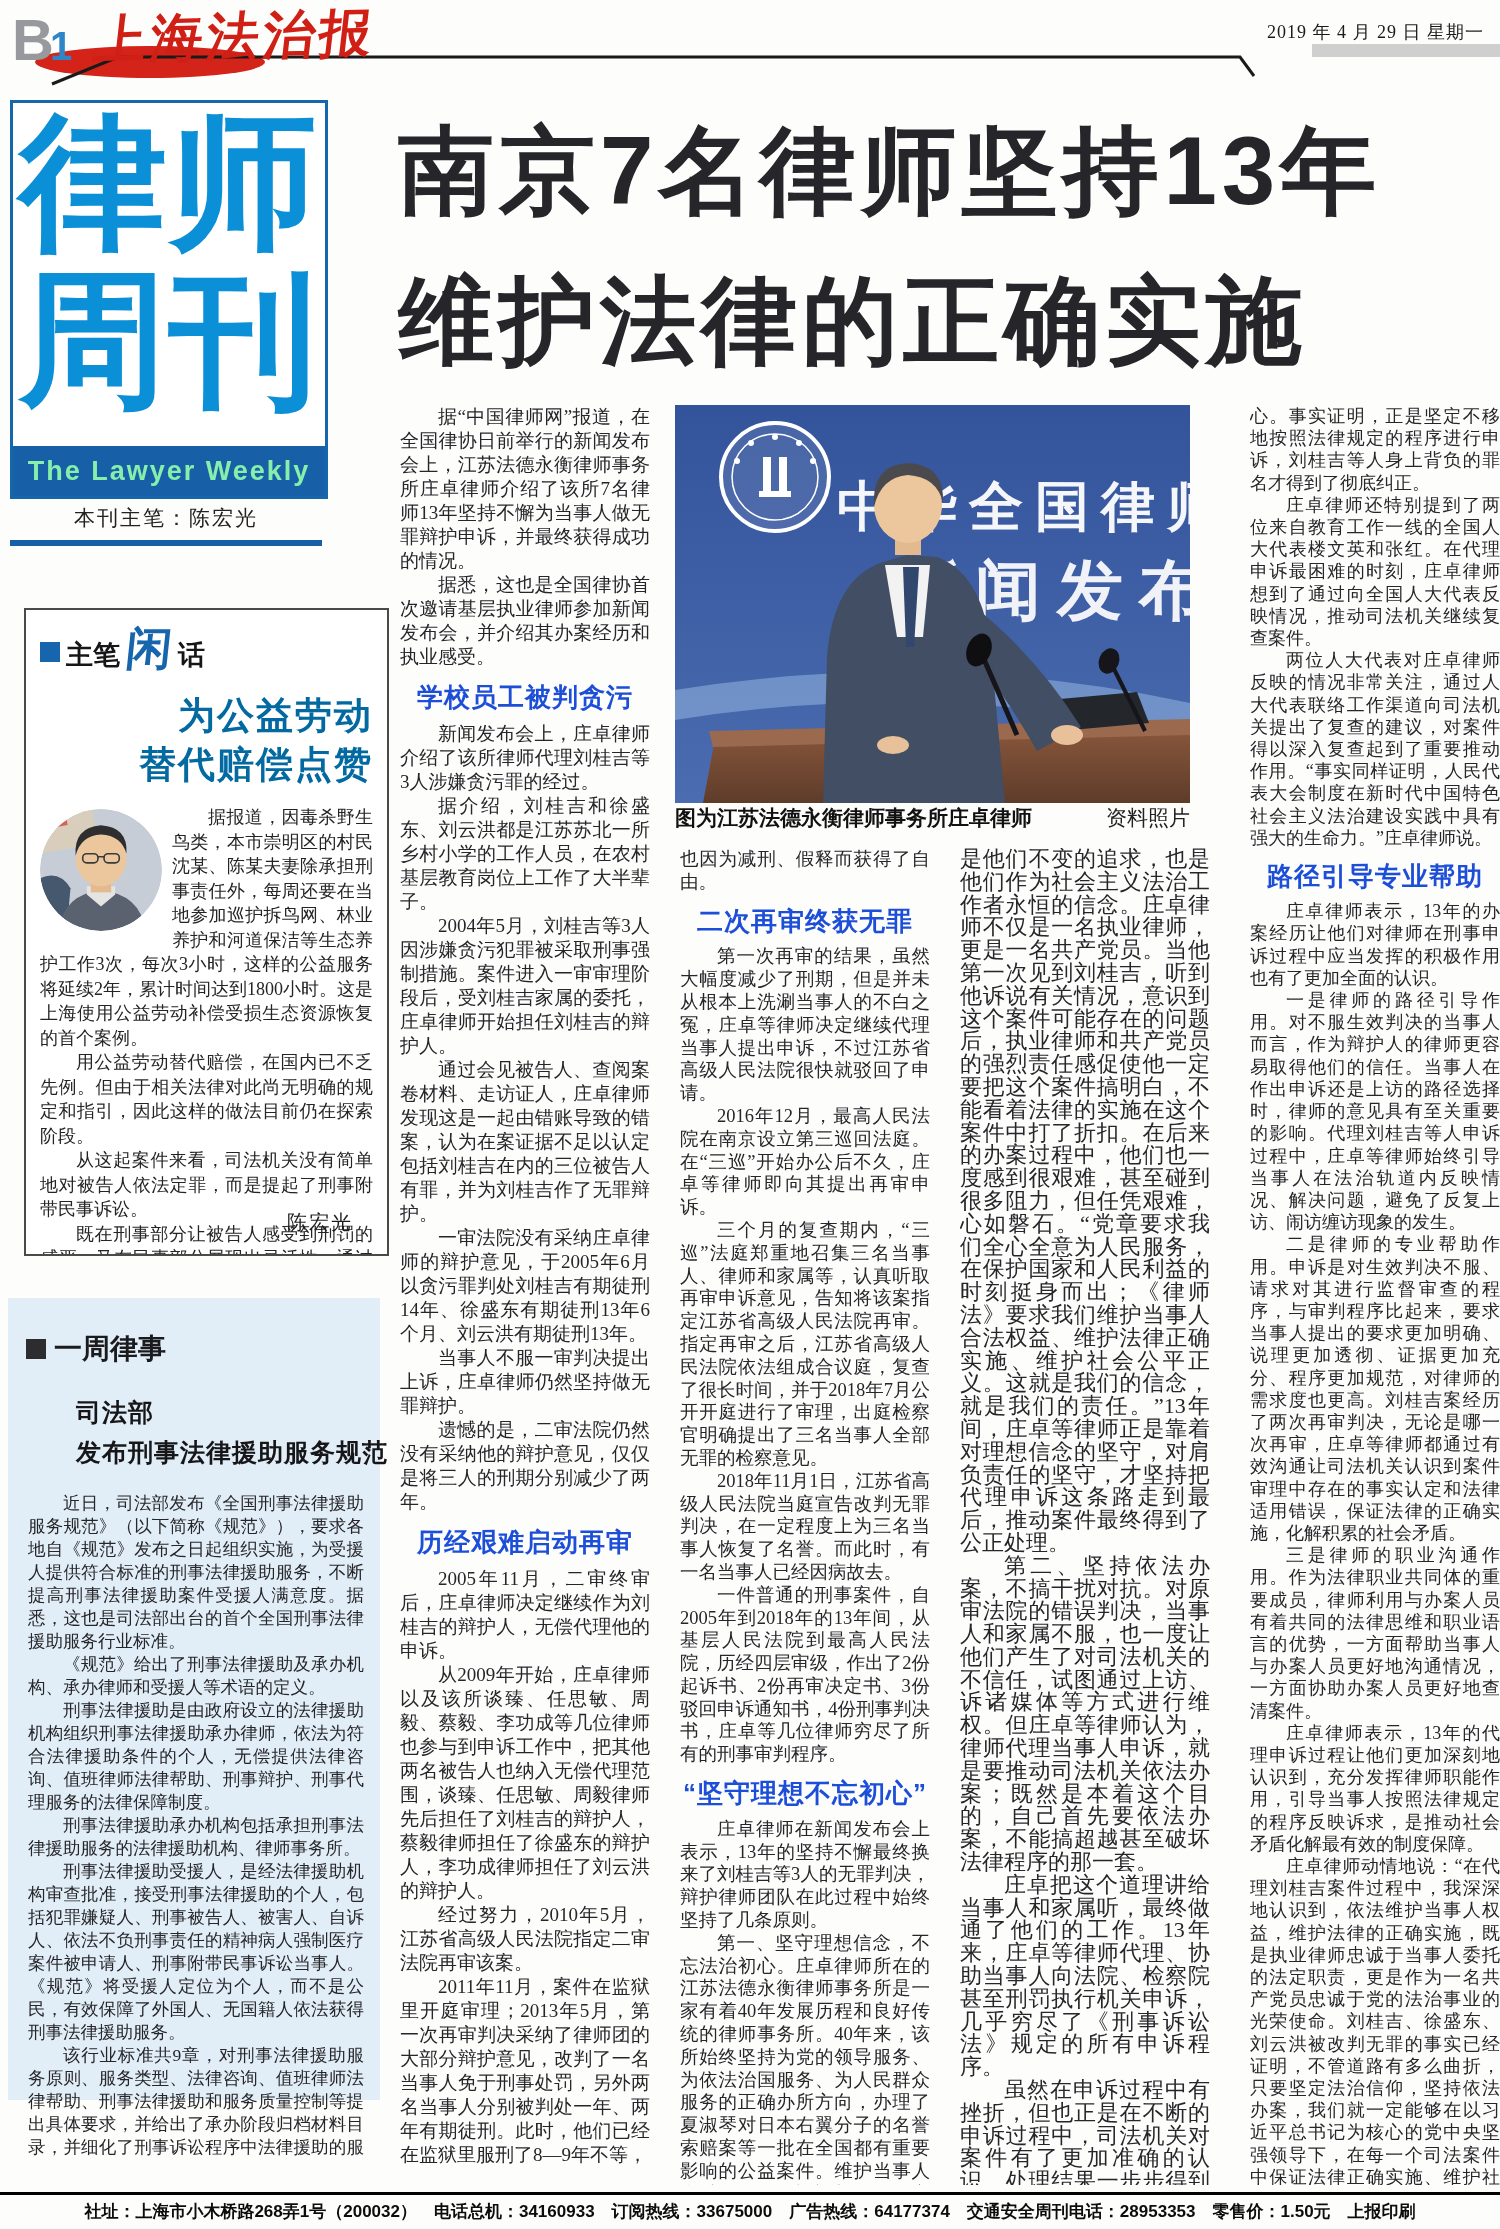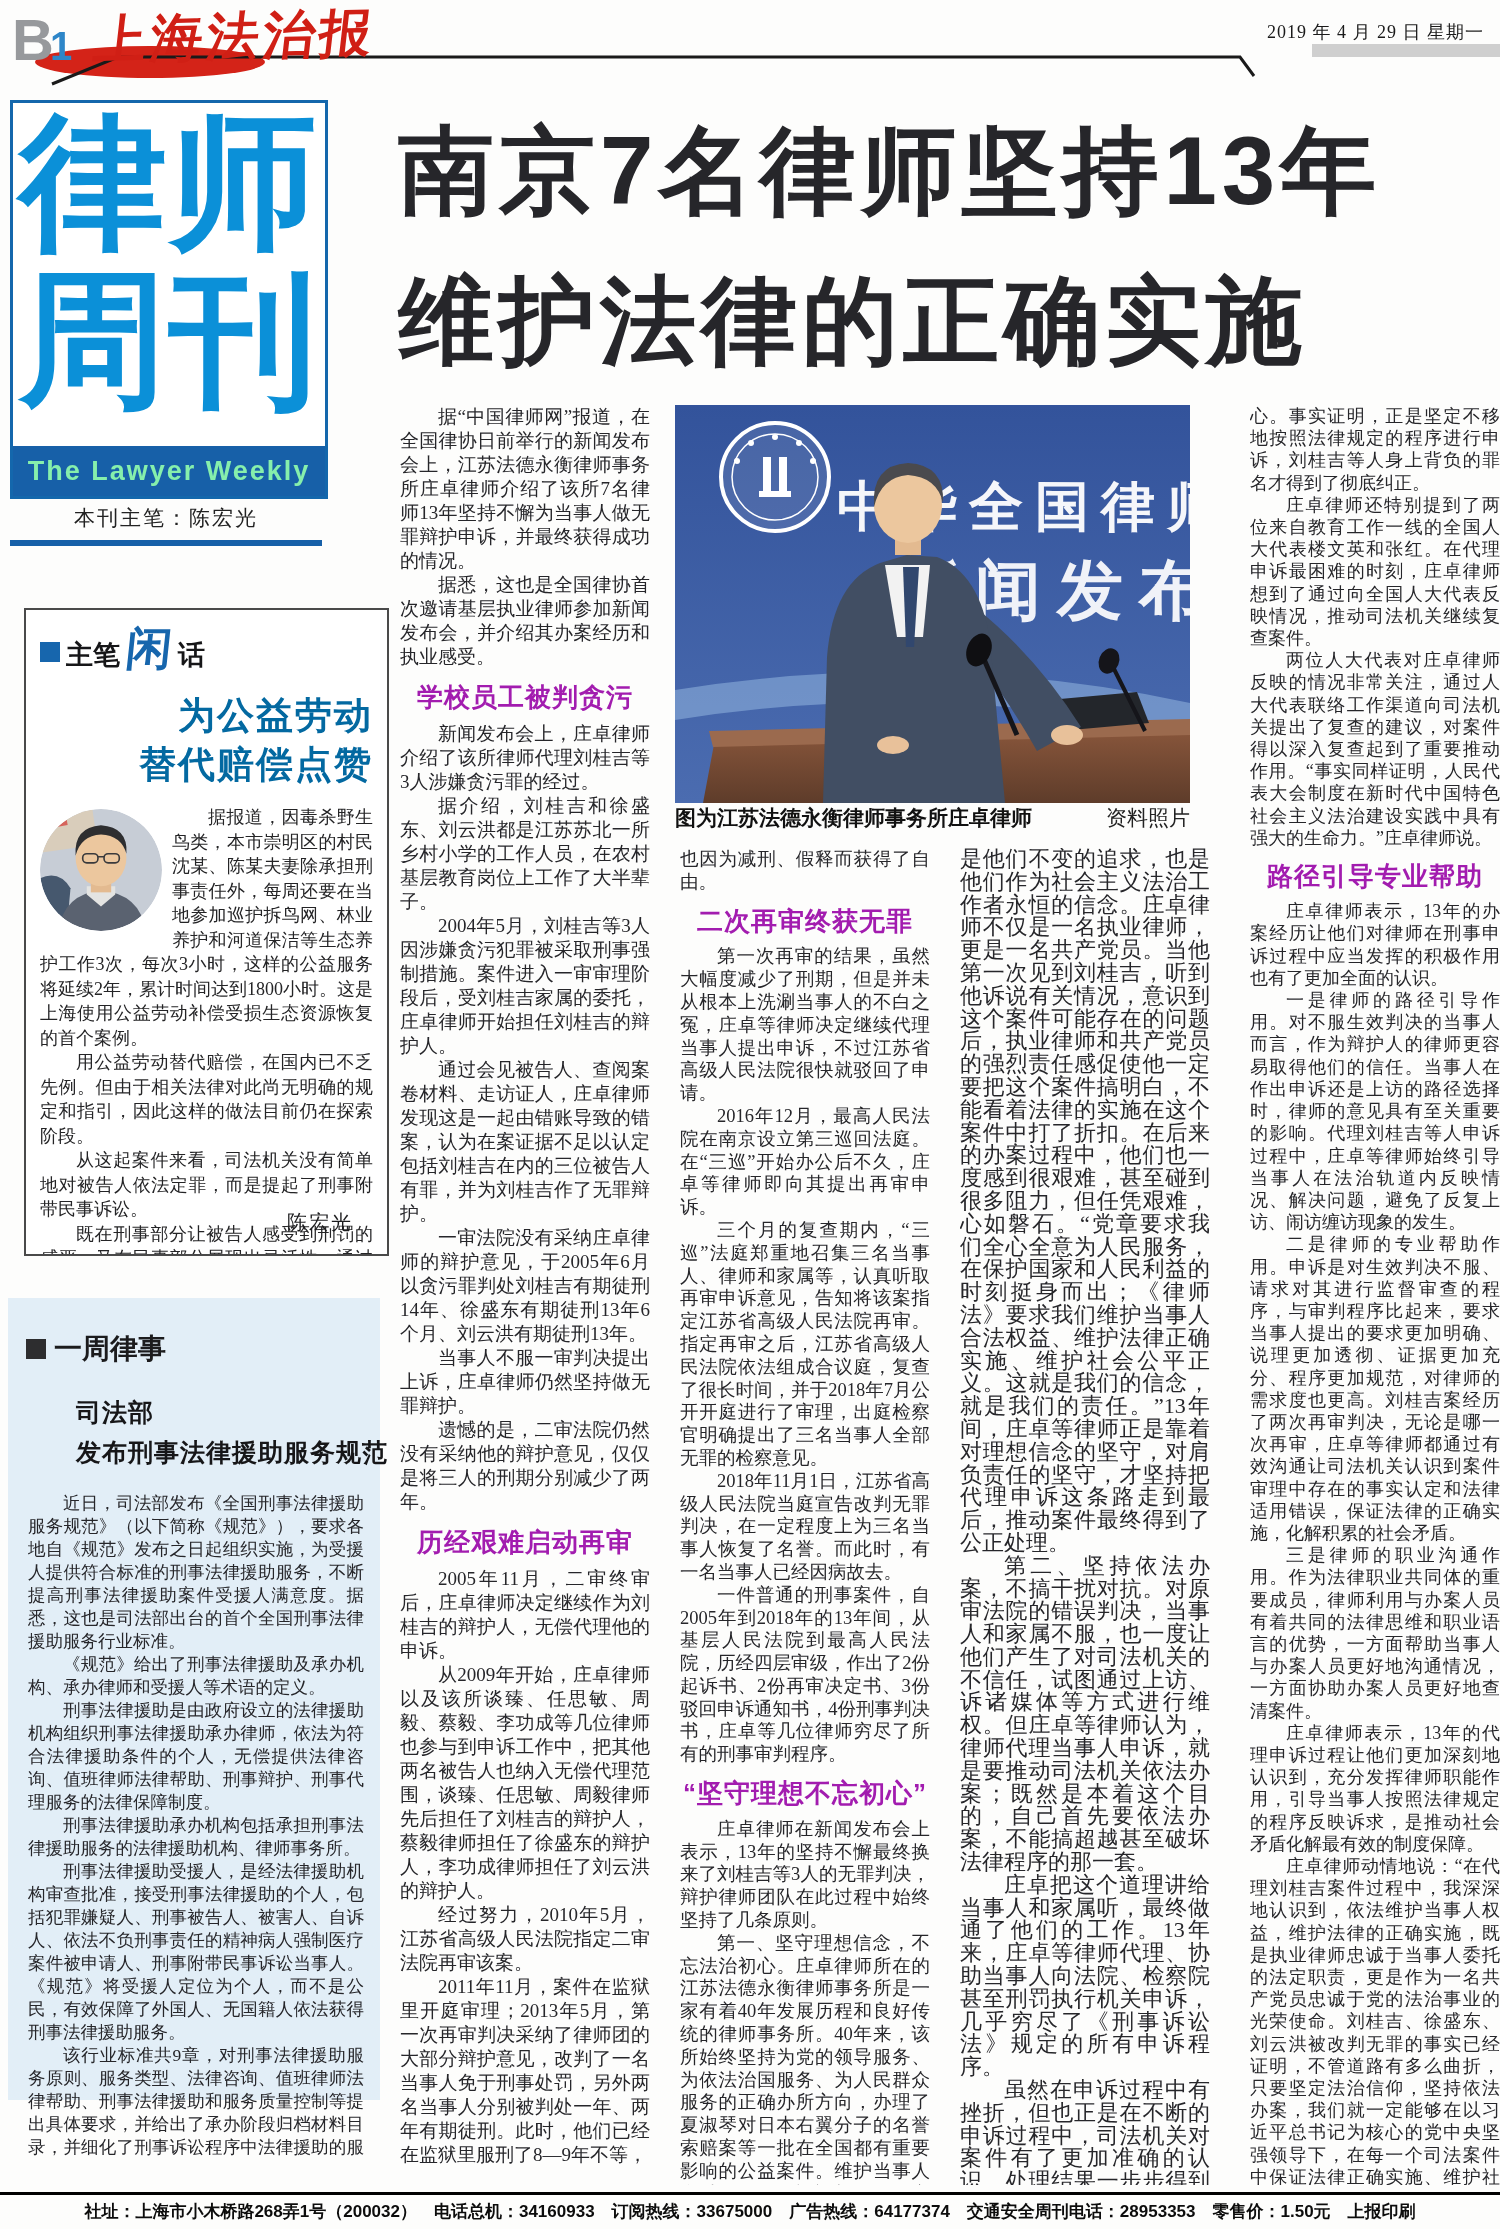--- a/index.html
+++ b/index.html
@@ -35,21 +35,21 @@
   .credit{color:#222;}
   
   .col{position:absolute;width:250px;overflow:hidden;text-align:justify;color:#26262a;}
   .col .para{text-indent:2em;}
   .col .cont{text-indent:0;}
   .col1{left:400px;top:405px;height:1780px;font-size:19px;line-height:24px;}
   .col2{left:680px;top:848px;height:1337px;font-size:18.5px;line-height:22.8px;}
   .col3{left:960px;top:848px;height:1337px;font-size:22px;line-height:22.8px;}
   .col4{left:1250px;top:405px;height:1780px;font-size:18px;line-height:22.2px;}
   .subhead{font-family:"Liberation Sans",sans-serif;font-size:26px;font-weight:700;text-align:center;
-           text-indent:0;margin:16px 0 13px;color:#a21caf;letter-spacing:1px;}
+           text-indent:0;margin:16px 0 13px;color:#1d4ed8;letter-spacing:1px;}
   
   .essay-box{position:absolute;left:24px;top:596px;width:365px;height:648px;border:2px solid #4a4a4a;
              background:#fff;overflow:hidden;padding:4px 14px;box-sizing:border-box;margin-top:12px;}
   .essay-tag{margin-top:16px;display:flex;align-items:baseline;gap:6px;}
   .sq{display:inline-block;width:20px;height:20px;align-self:center;}
   .sq.blue{background:#1766ad;}
   .sq.dark{background:#2d2d2f;}
   .tag-t{font-family:"Liberation Sans",sans-serif;font-size:27px;font-weight:700;color:#161618;}
   .tag-accent{font-size:46px;font-weight:900;color:#1766ad;font-family:"Liberation Serif",serif;
               transform:skewX(-6deg);display:inline-block;line-height:38px;}

